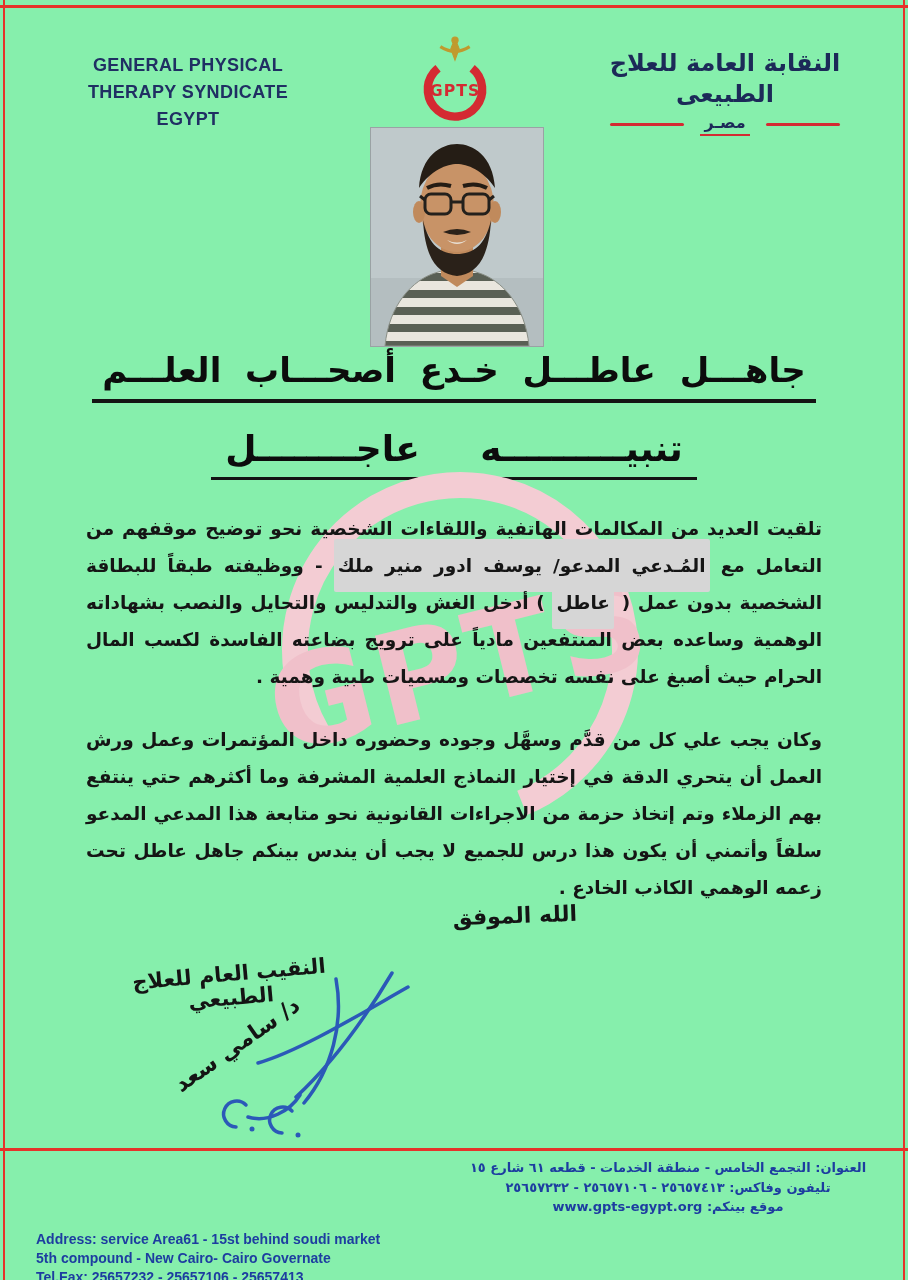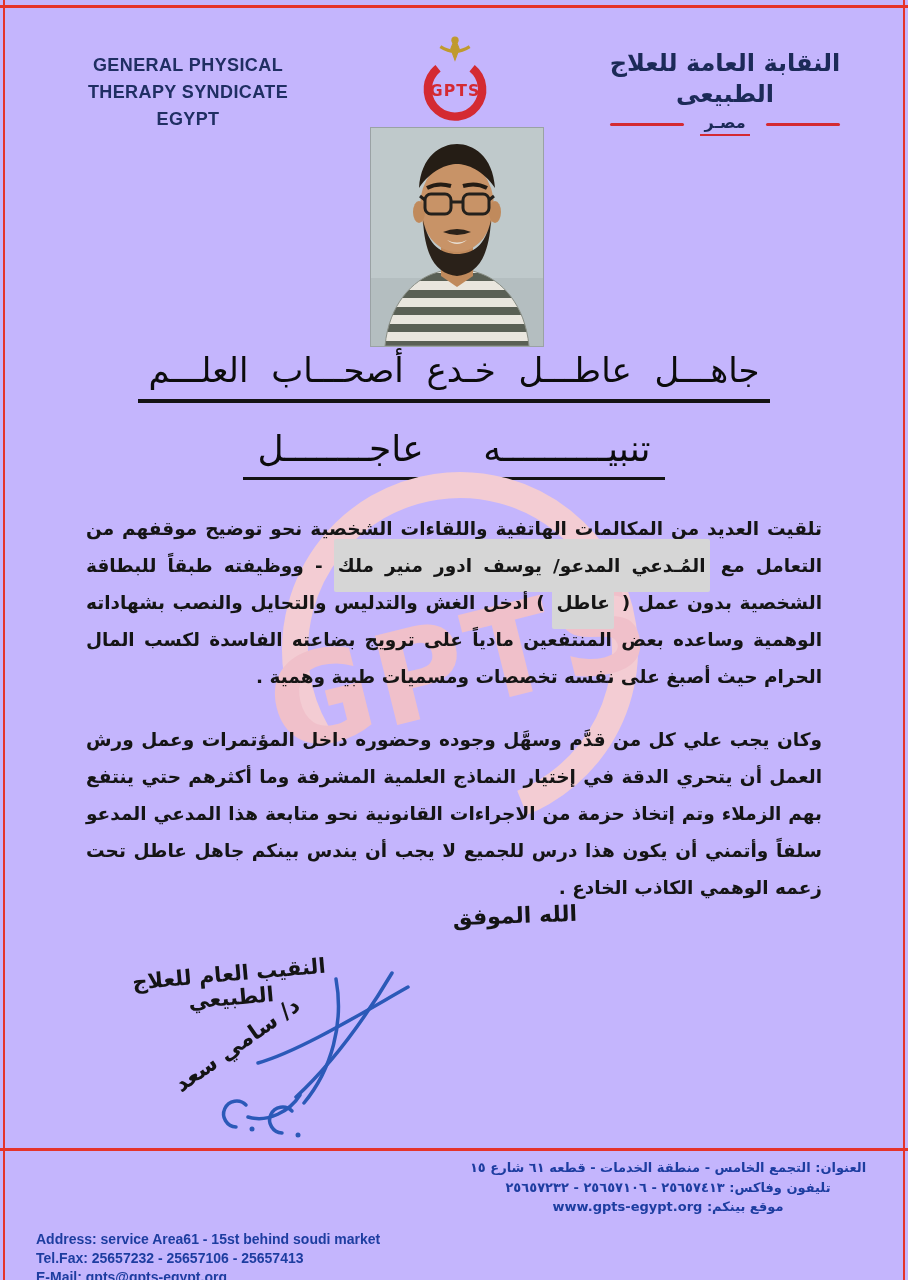--- a/index.html
+++ b/index.html
@@ -1,17 +1,17 @@
 <!DOCTYPE html>
 <html><head>
 <meta charset="utf-8">
 <style>
   html,body{margin:0;padding:0;background:#ffffff;}
   .page{
-    position:relative;width:908px;height:1280px;background:#c4b5fd;overflow:hidden;
+    position:relative;width:908px;height:1280px;background:#86efac;overflow:hidden;
     font-family:"DejaVu Sans",sans-serif;color:#141414;
   }
   .edge{position:absolute;background:#e5332a;}
   .edge-top{top:5px;left:0;right:0;height:3px;}
   .edge-left{top:0;bottom:0;left:3px;width:2px;}
   .edge-right{top:0;bottom:0;right:3px;width:2px;}
 
   
   .org-en{position:absolute;left:60px;top:52px;width:256px;text-align:center;
     color:#202f63;font-weight:bold;font-size:18px;line-height:1.5;
@@ -26,21 +26,21 @@
 
   
   .photo{position:absolute;left:371px;top:128px;width:172px;height:218px;
     outline:1px solid #9aa2a4;}
   .photo svg{display:block;width:100%;height:100%;}
 
   
   .title-wrap{position:absolute;left:0;width:100%;text-align:center;}
   .title1{top:350px;}
   .title2{top:428px;}
-  .title-wrap span{display:inline-block;font-weight:normal;color:#0c0c0c;}
+  .title-wrap span{display:inline-block;font-weight:bold;color:#0c0c0c;}
   .title1 span{font-size:34px;border-bottom:4px solid #141414;padding:0 10px 9px;word-spacing:12px;}
   .title2 span{font-size:36px;border-bottom:3px solid #141414;padding:0 14px 8px;word-spacing:48px;text-align:right;}
 
   
   .watermark{position:absolute;left:244px;top:450px;width:432px;height:432px;pointer-events:none;}
   .watermark svg{width:100%;height:100%;}
 
   
   .body-text{position:absolute;left:86px;right:86px;top:510px;direction:rtl;
     text-align:justify;font-size:18.5px;font-weight:bold;line-height:37px;color:#151515;}
@@ -162,20 +162,21 @@
       <path d="M142,168 a13,13 0 1 1 10,-22"></path>
     </g>
     <circle cx="112" cy="164" r="2.5" fill="#2b59b8"></circle>
     <circle cx="158" cy="170" r="2.5" fill="#2b59b8"></circle>
   </svg>
 
   <div class="footer-line"></div>
 
   <div class="footer-en">
     <div>Address: service Area61 - 15st behind soudi market</div>
+    <div>5th compound - New Cairo- Cairo Governate</div>
     <div>Tel.Fax: 25657232 - 25657106 - 25657413</div>
     <div>E-Mail: gpts@gpts-egypt.org</div>
   </div>
 
   <div class="footer-ar" dir="rtl">
     <div>العنوان: التجمع الخامس - منطقة الخدمات - قطعه ٦١ شارع ١٥</div>
     <div>تليفون وفاكس: ٢٥٦٥٧٤١٣ - ٢٥٦٥٧١٠٦ - ٢٥٦٥٧٢٣٢</div>
     <div>موقع بينكم: www.gpts-egypt.org</div>
   </div>
 

